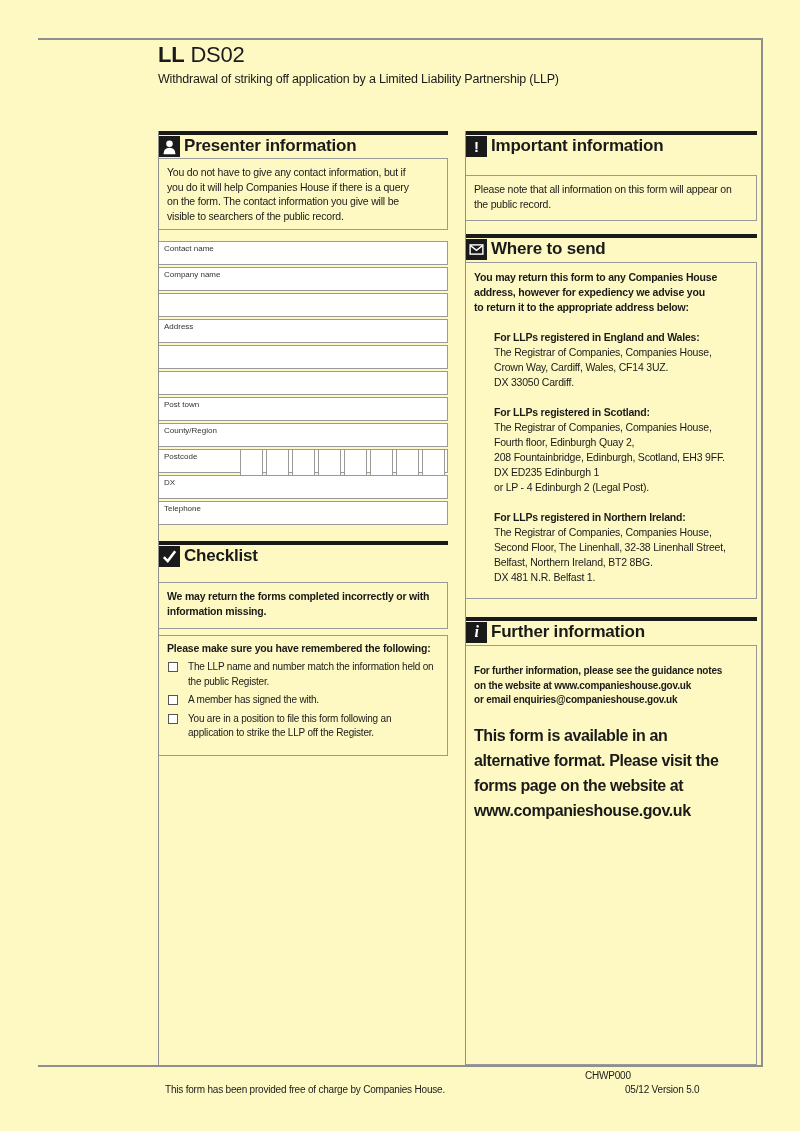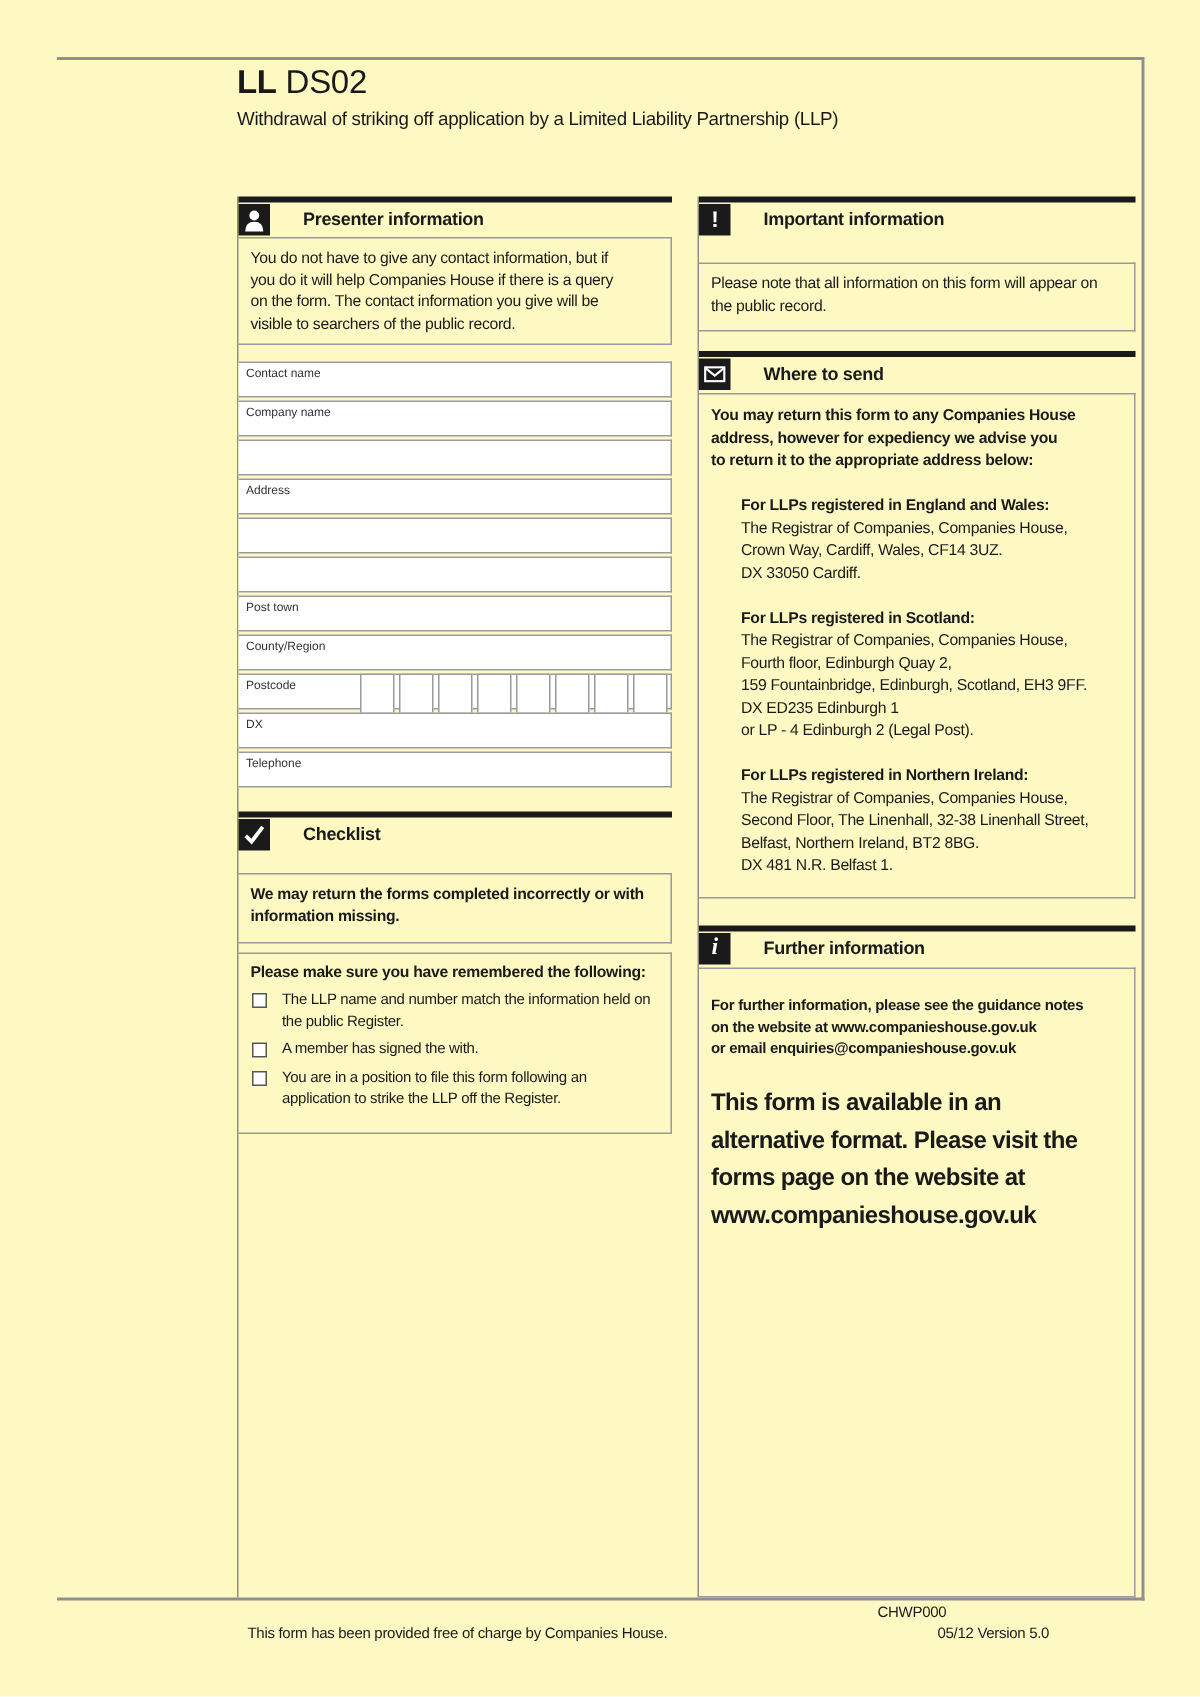--- a/index.html
+++ b/index.html
@@ -20,21 +20,21 @@
 
   .col { position:absolute; top:131px; height:934px; border-left:1px solid #8f8f8f; box-sizing:border-box; }
   .col-left  { left:158px; width:290px; }
   .col-right { left:465px; width:292px; display:flex; flex-direction:column; }
 
   .sec-header { }
   .sec-bar { height:4px; background:#1a1a1a; }
   .sec-row { display:flex; align-items:center; height:22px; }
   .sec-icon { width:21px; height:21px; background:#1a1a1a; color:#fff;
               display:flex; align-items:center; justify-content:center; flex:none; }
-  .sec-title { font-size:12px; font-weight:bold; margin-left:22px; }
+  .sec-title { font-size:17px; font-weight:bold; margin-left:4px; }
 
   .box { border:1px solid #9a9a9a; border-left:none; box-sizing:border-box;
          padding:6px 8px; font-size:10.5px; line-height:14.5px; }
   .bold { font-weight:bold; }
   .ln { white-space:nowrap; }
 
   
   .fields { margin-top:11px; }
   .field { position:relative; height:24px; border:1px solid #9a9a9a; border-left:none;
            box-sizing:border-box; margin-bottom:2px; background:#fff; }
@@ -215,21 +215,21 @@
         <div class="ln bold">For LLPs registered in England and Wales:</div>
         <div class="ln">The Registrar of Companies, Companies House,</div>
         <div class="ln">Crown Way, Cardiff, Wales, CF14 3UZ.</div>
         <div class="ln">DX 33050 Cardiff.</div>
       </div>
 
       <div class="addr-block">
         <div class="ln bold">For LLPs registered in Scotland:</div>
         <div class="ln">The Registrar of Companies, Companies House,</div>
         <div class="ln">Fourth floor, Edinburgh Quay 2,</div>
-        <div class="ln">159 Fountainbridge, Edinburgh, Scotland, EH3 9FF.</div>
+        <div class="ln">208 Fountainbridge, Edinburgh, Scotland, EH3 9FF.</div>
         <div class="ln">DX ED235 Edinburgh 1</div>
         <div class="ln">or LP - 4 Edinburgh 2 (Legal Post).</div>
       </div>
 
       <div class="addr-block">
         <div class="ln bold">For LLPs registered in Northern Ireland:</div>
         <div class="ln">The Registrar of Companies, Companies House,</div>
         <div class="ln">Second Floor, The Linenhall, 32-38 Linenhall Street,</div>
         <div class="ln">Belfast, Northern Ireland, BT2 8BG.</div>
         <div class="ln">DX 481 N.R. Belfast 1.</div>

